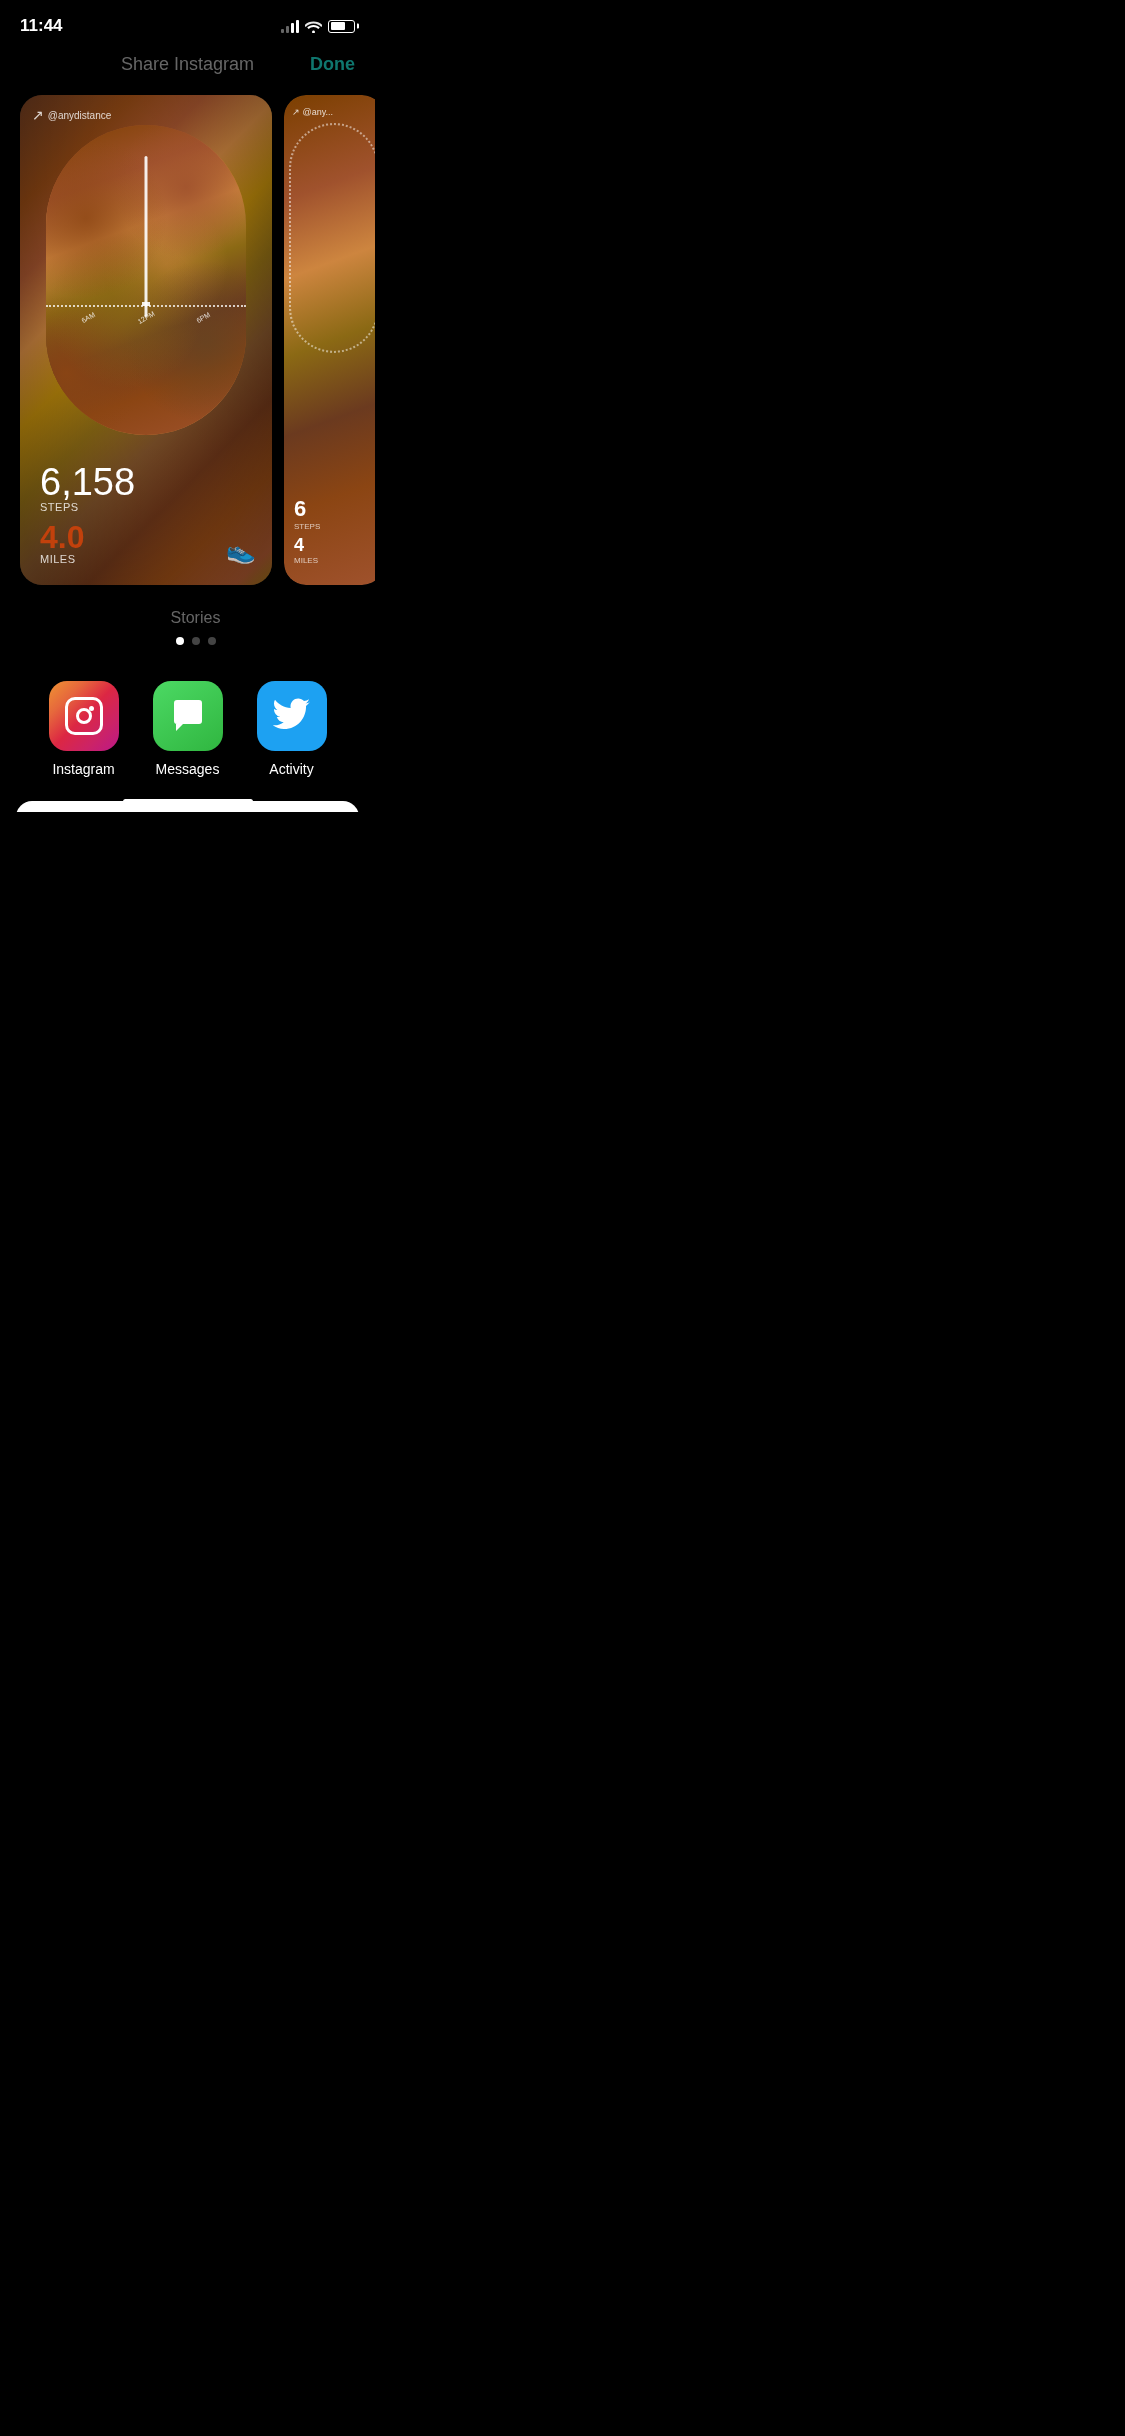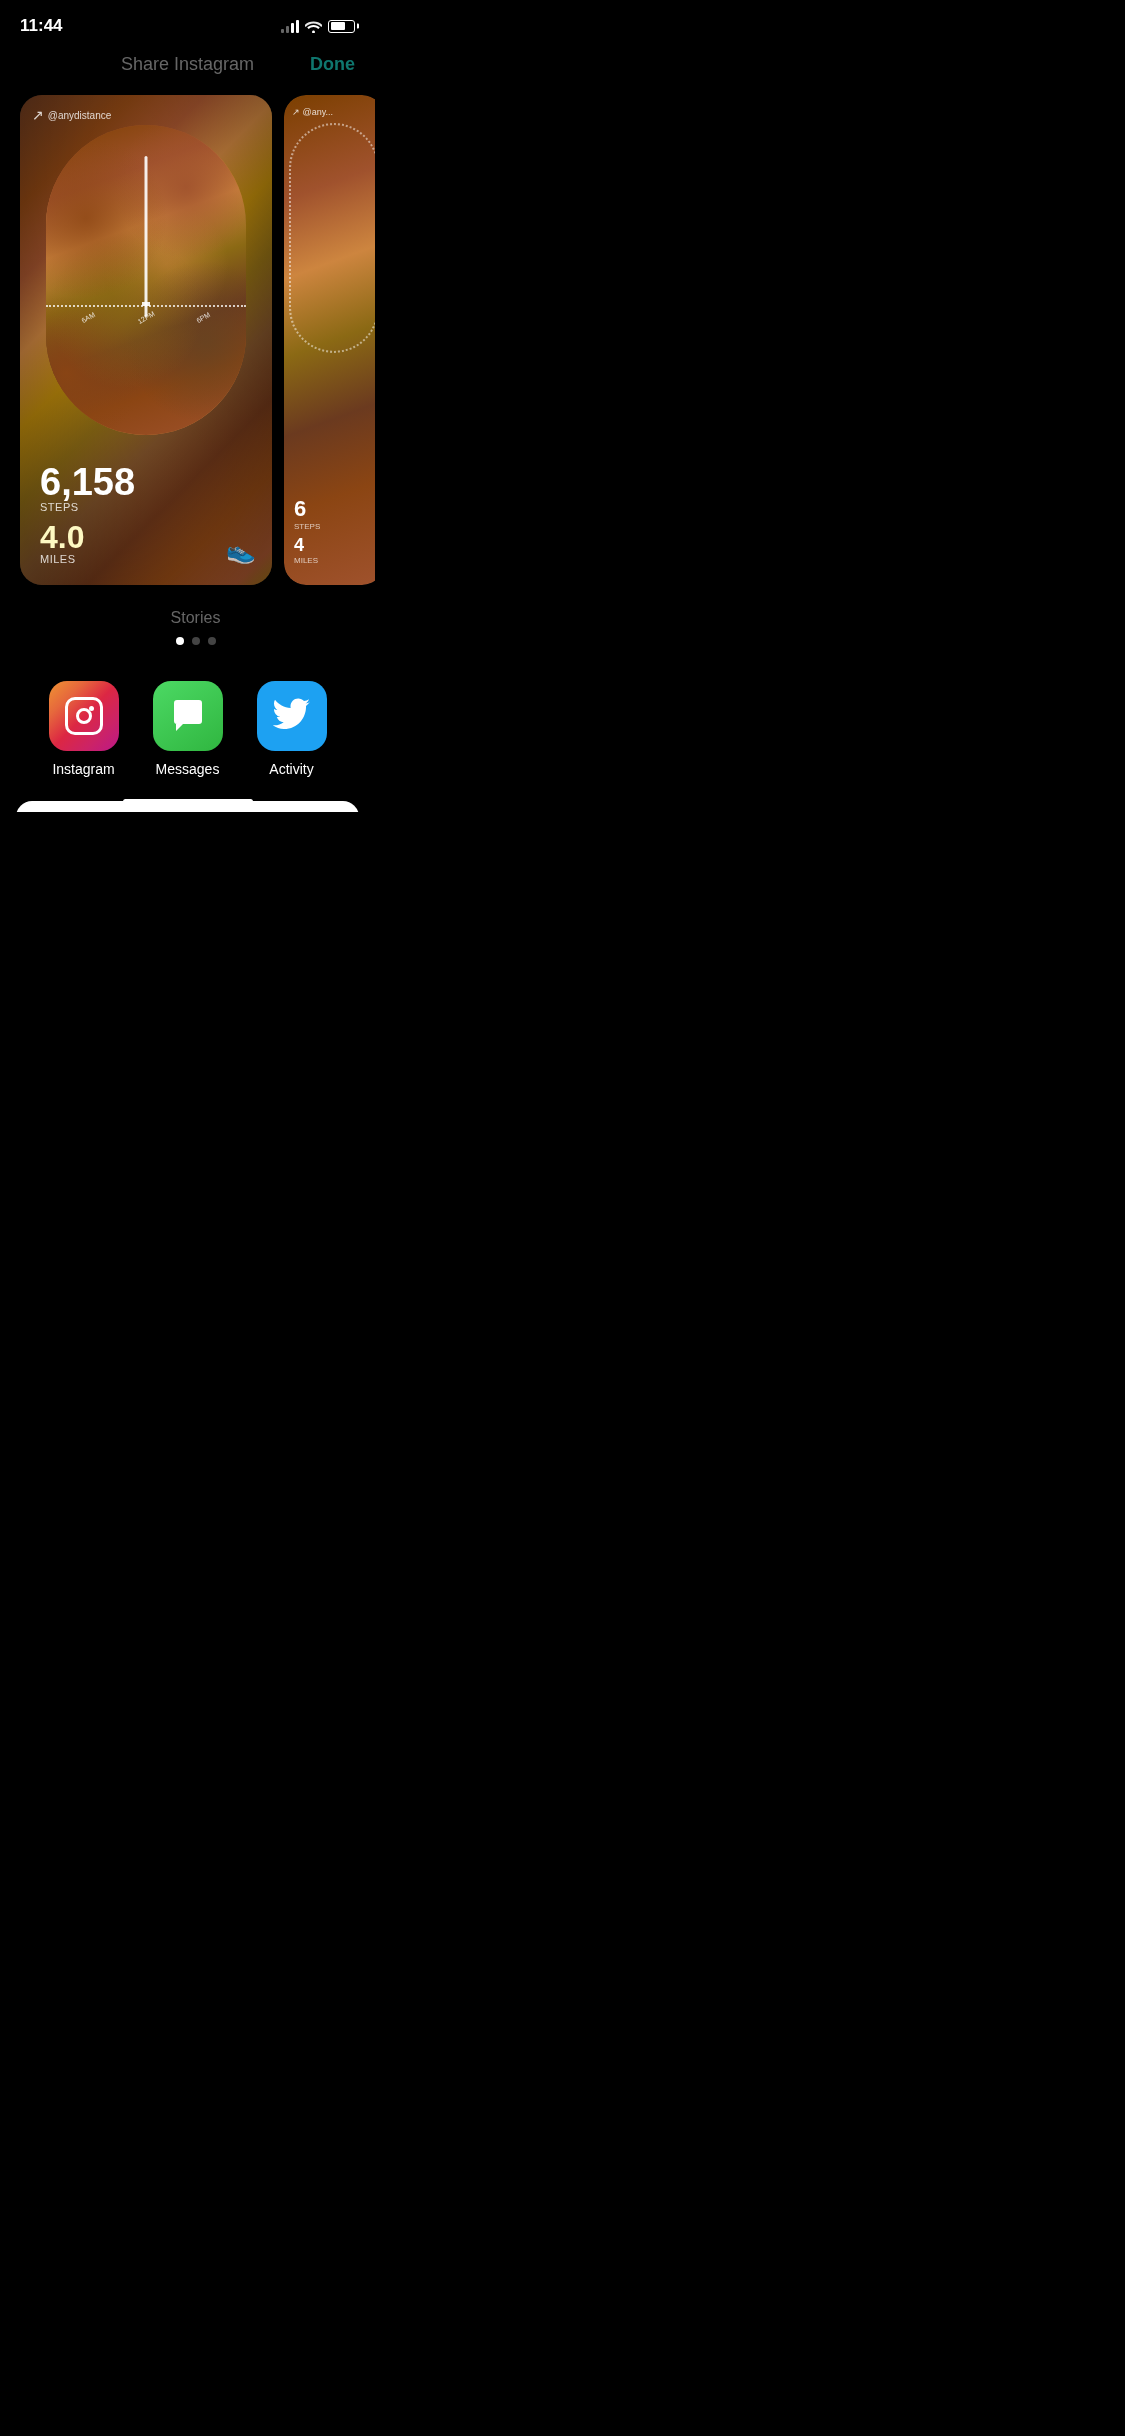--- a/index.html
+++ b/index.html
@@ -161,36 +161,36 @@
 
     
     .stats-section {
       position: absolute;
       bottom: 20px;
       left: 20px;
     }
 
     .steps-value {
       font-size: 38px;
-      font-weight: 700;
+      font-weight: 400;
       color: #fff;
       line-height: 1;
     }
 
     .steps-label {
       font-size: 11px;
       color: rgba(255,255,255,0.8);
       letter-spacing: 0.5px;
       margin-bottom: 8px;
     }
 
     .miles-value {
       font-size: 32px;
       font-weight: 700;
-      color: #fef9c3;
+      color: #c2410c;
       line-height: 1;
     }
 
     .miles-label {
       font-size: 11px;
       color: rgba(255,255,255,0.8);
       letter-spacing: 0.5px;
     }
 
     .shoe-icon {

